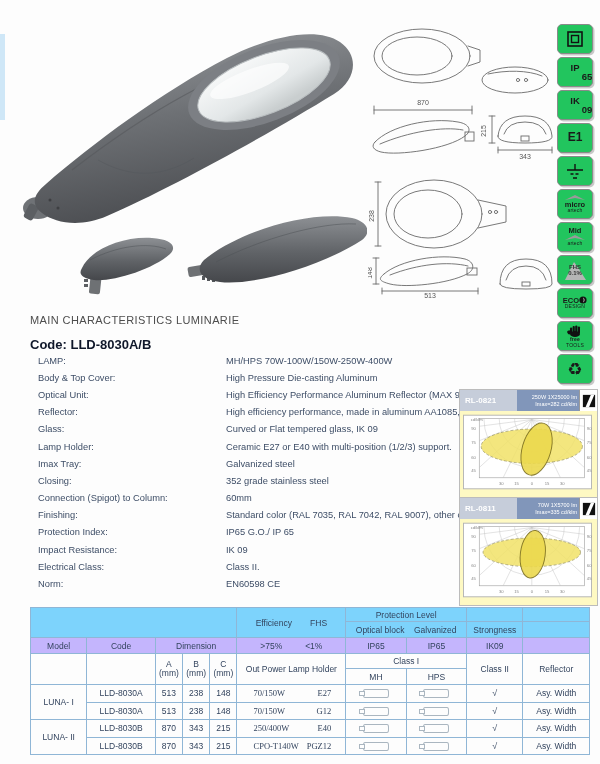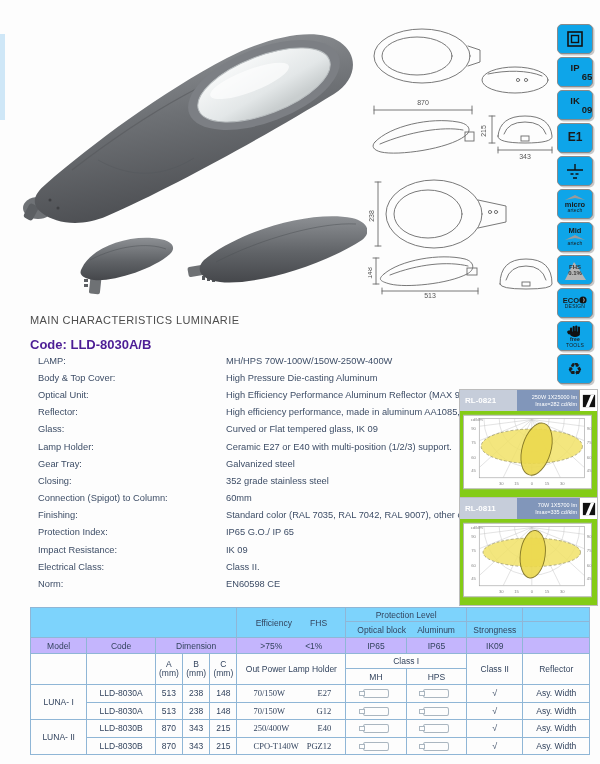--- a/index.html
+++ b/index.html
@@ -3,42 +3,42 @@
 <meta charset="utf-8">
 <style>
   html,body{margin:0;padding:0;background:#e9e9e9;}
   .page{position:relative;width:600px;height:764px;margin:0 auto;background:#fdfdfd;
         font-family:"Liberation Sans","DejaVu Sans",sans-serif;color:#3d4d66;overflow:hidden;}
   .strip-blue{position:absolute;left:0;top:34px;width:5px;height:86px;background:#cfe7f7;}
   .photos{position:absolute;left:12px;top:8px;}
   .drawings{position:absolute;left:368px;top:22px;}
   
   .badge-col{position:absolute;left:557px;top:24px;width:38px;display:flex;flex-direction:column;gap:3px;}
-  .badge{width:34px;height:28px;background:#0ea5e9;border:1.5px solid #8a8a8a;border-radius:5px;
+  .badge{width:34px;height:28px;background:#22c55e;border:1.5px solid #8a8a8a;border-radius:5px;
          box-shadow:1.5px 1.5px 0 #c9c9c9;display:flex;flex-direction:column;align-items:center;
          justify-content:center;color:#1a1a1a;overflow:hidden;}
   .badge .b1{font-size:9.5px;font-weight:bold;line-height:9.5px;}
   .badge .b2{font-size:9.5px;font-weight:bold;line-height:9.5px;margin-left:24px;}
   .badge .tiny{font-size:5px;line-height:5.5px;letter-spacing:.2px;}
   .badge .brand{font-size:7.5px;font-weight:bold;line-height:7px;}
   .badge.e1 .b1{font-size:12px;}
   .badge .glyph{font-size:17px;line-height:18px;font-family:"DejaVu Sans",sans-serif;}
   .fhs-badge{position:relative;}
   .fhs-badge svg{position:absolute;left:0;top:0;}
   .fhs-badge .txt{position:relative;text-align:center;font-size:6px;font-weight:bold;color:#333;line-height:6.5px;}
   
   .content{position:absolute;left:30px;top:314px;width:435px;}
   .main-title{font-size:11px;letter-spacing:.4px;color:#4d4d4d;}
-  .code-title{margin-top:11px;font-size:13px;font-weight:bold;color:#4c1d95;}
+  .code-title{margin-top:11px;font-size:13px;font-weight:bold;color:#0f172a;}
   .spec-list{}
   .spec-row{display:flex;height:17.2px;align-items:center;}
   .spec-label{flex:0 0 188px;font-size:9.3px;padding-left:8px;white-space:nowrap;}
   .spec-value{font-size:9.3px;white-space:nowrap;}
   
-  .pm-panel{position:absolute;left:459px;width:137px;background:#84cc16;border:1px solid #bcbcbc;}
+  .pm-panel{position:absolute;left:459px;width:137px;background:#fef9c3;border:1px solid #bcbcbc;}
   .pm1{top:389px;}
   .pm2{top:497px;}
   .pm-header{display:flex;height:21px;}
   .pm-code{flex:0 0 52px;background:#c6cdda;color:#fff;font-size:8px;font-weight:bold;
            display:flex;align-items:center;padding-left:5px;}
   .pm-lm{flex:1;background:#8196ba;color:#fff;font-size:5.5px;line-height:6.5px;display:flex;
          flex-direction:column;justify-content:center;align-items:flex-end;padding-right:2px;white-space:nowrap;}
   .pm-logo{flex:0 0 17px;background:#fff;border-left:1px solid #999;display:flex;align-items:center;justify-content:center;}
   .pm-body{padding:3px;}
   
@@ -272,21 +272,21 @@
         </div>
       <div class="spec-row">
           <span class="spec-label">Glass:</span>
           <span class="spec-value">Curved or Flat tempered glass, IK 09</span>
         </div>
       <div class="spec-row">
           <span class="spec-label">Lamp Holder:</span>
           <span class="spec-value">Ceramic E27 or E40 with multi-position (1/2/3) support.</span>
         </div>
       <div class="spec-row">
-          <span class="spec-label">Gear Tray:</span>
+          <span class="spec-label">Imax Tray:</span>
           <span class="spec-value">Galvanized steel</span>
         </div>
       <div class="spec-row">
           <span class="spec-label">Closing:</span>
           <span class="spec-value">352 grade stainless steel</span>
         </div>
       <div class="spec-row">
           <span class="spec-label">Connection (Spigot) to Column:</span>
           <span class="spec-value">60mm</span>
         </div>
@@ -459,21 +459,21 @@
               </div>
         </td>
         <td colspan="2" class="blue">Protection Level</td>
         <td class="blue"></td>
         <td class="blue"></td>
       </tr>
       <tr class="hB">
         <td colspan="2" class="blue">
           <div class="sp2">
                 <span>Optical block</span>
-                <span>Aluminum</span>
+                <span>Galvanized</span>
               </div>
         </td>
         <td class="blue">Strongness</td>
         <td class="blue"></td>
       </tr>
       <tr class="hC">
         <td class="blue2">Model</td>
         <td class="blue2">Code</td>
         <td colspan="3" class="blue2">Dimension</td>
         <td class="blue2">

